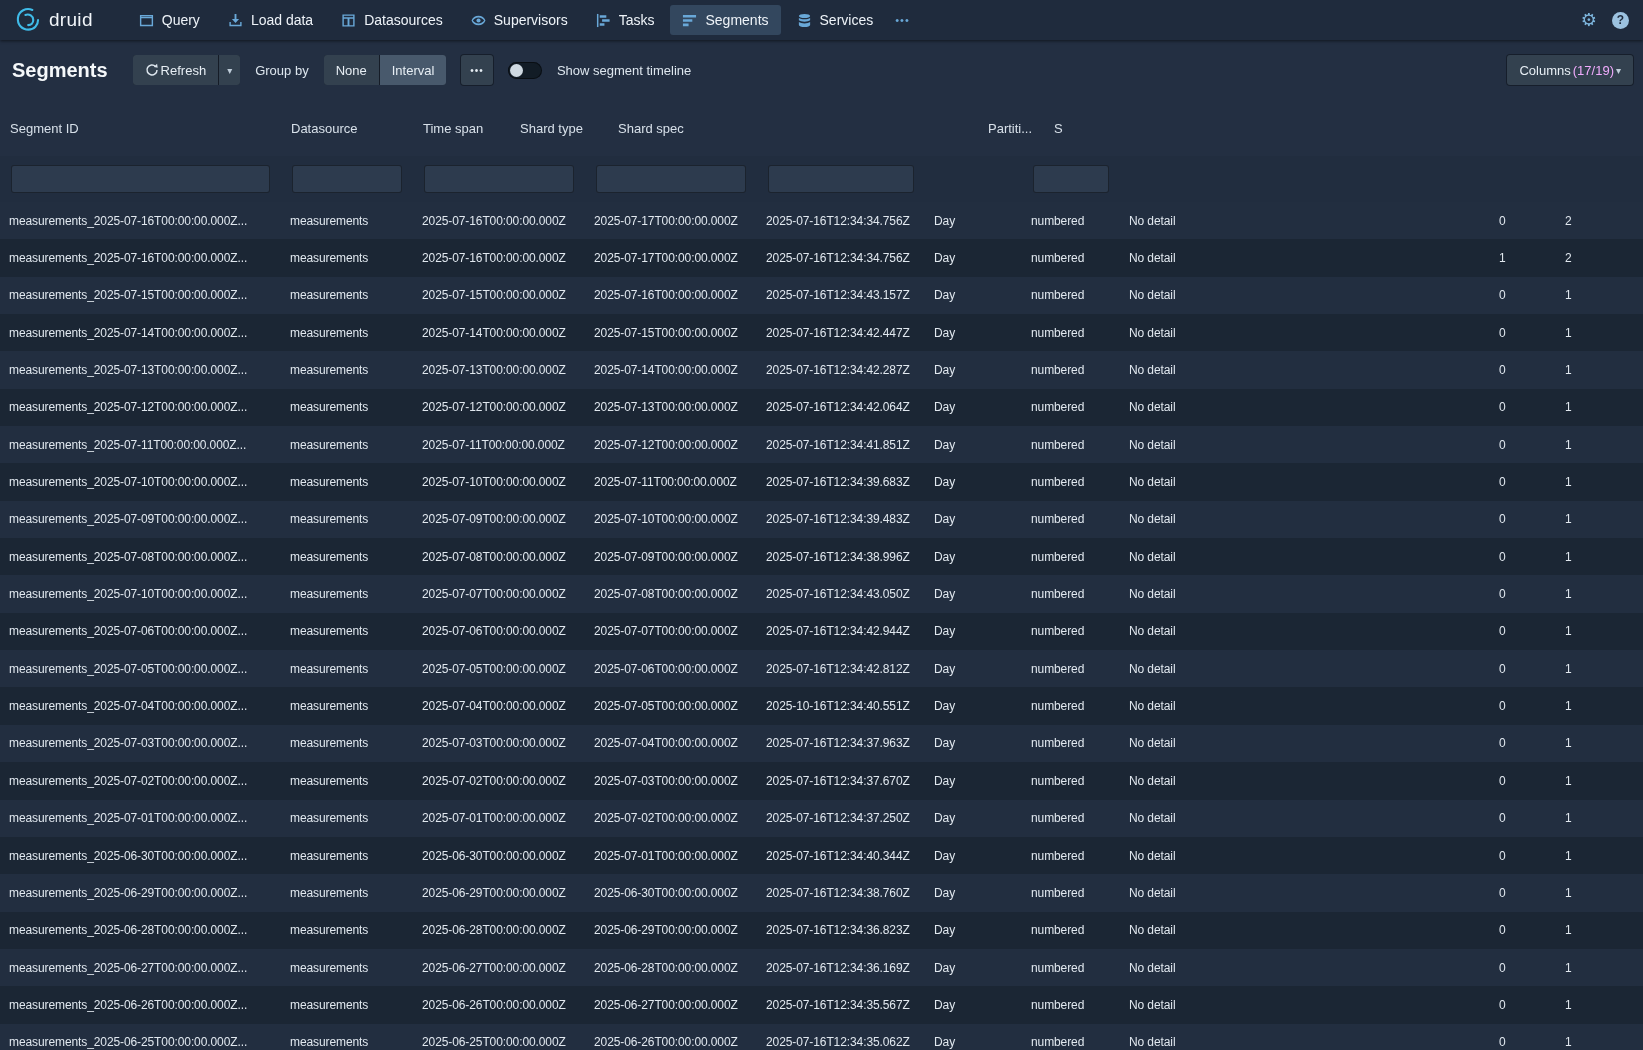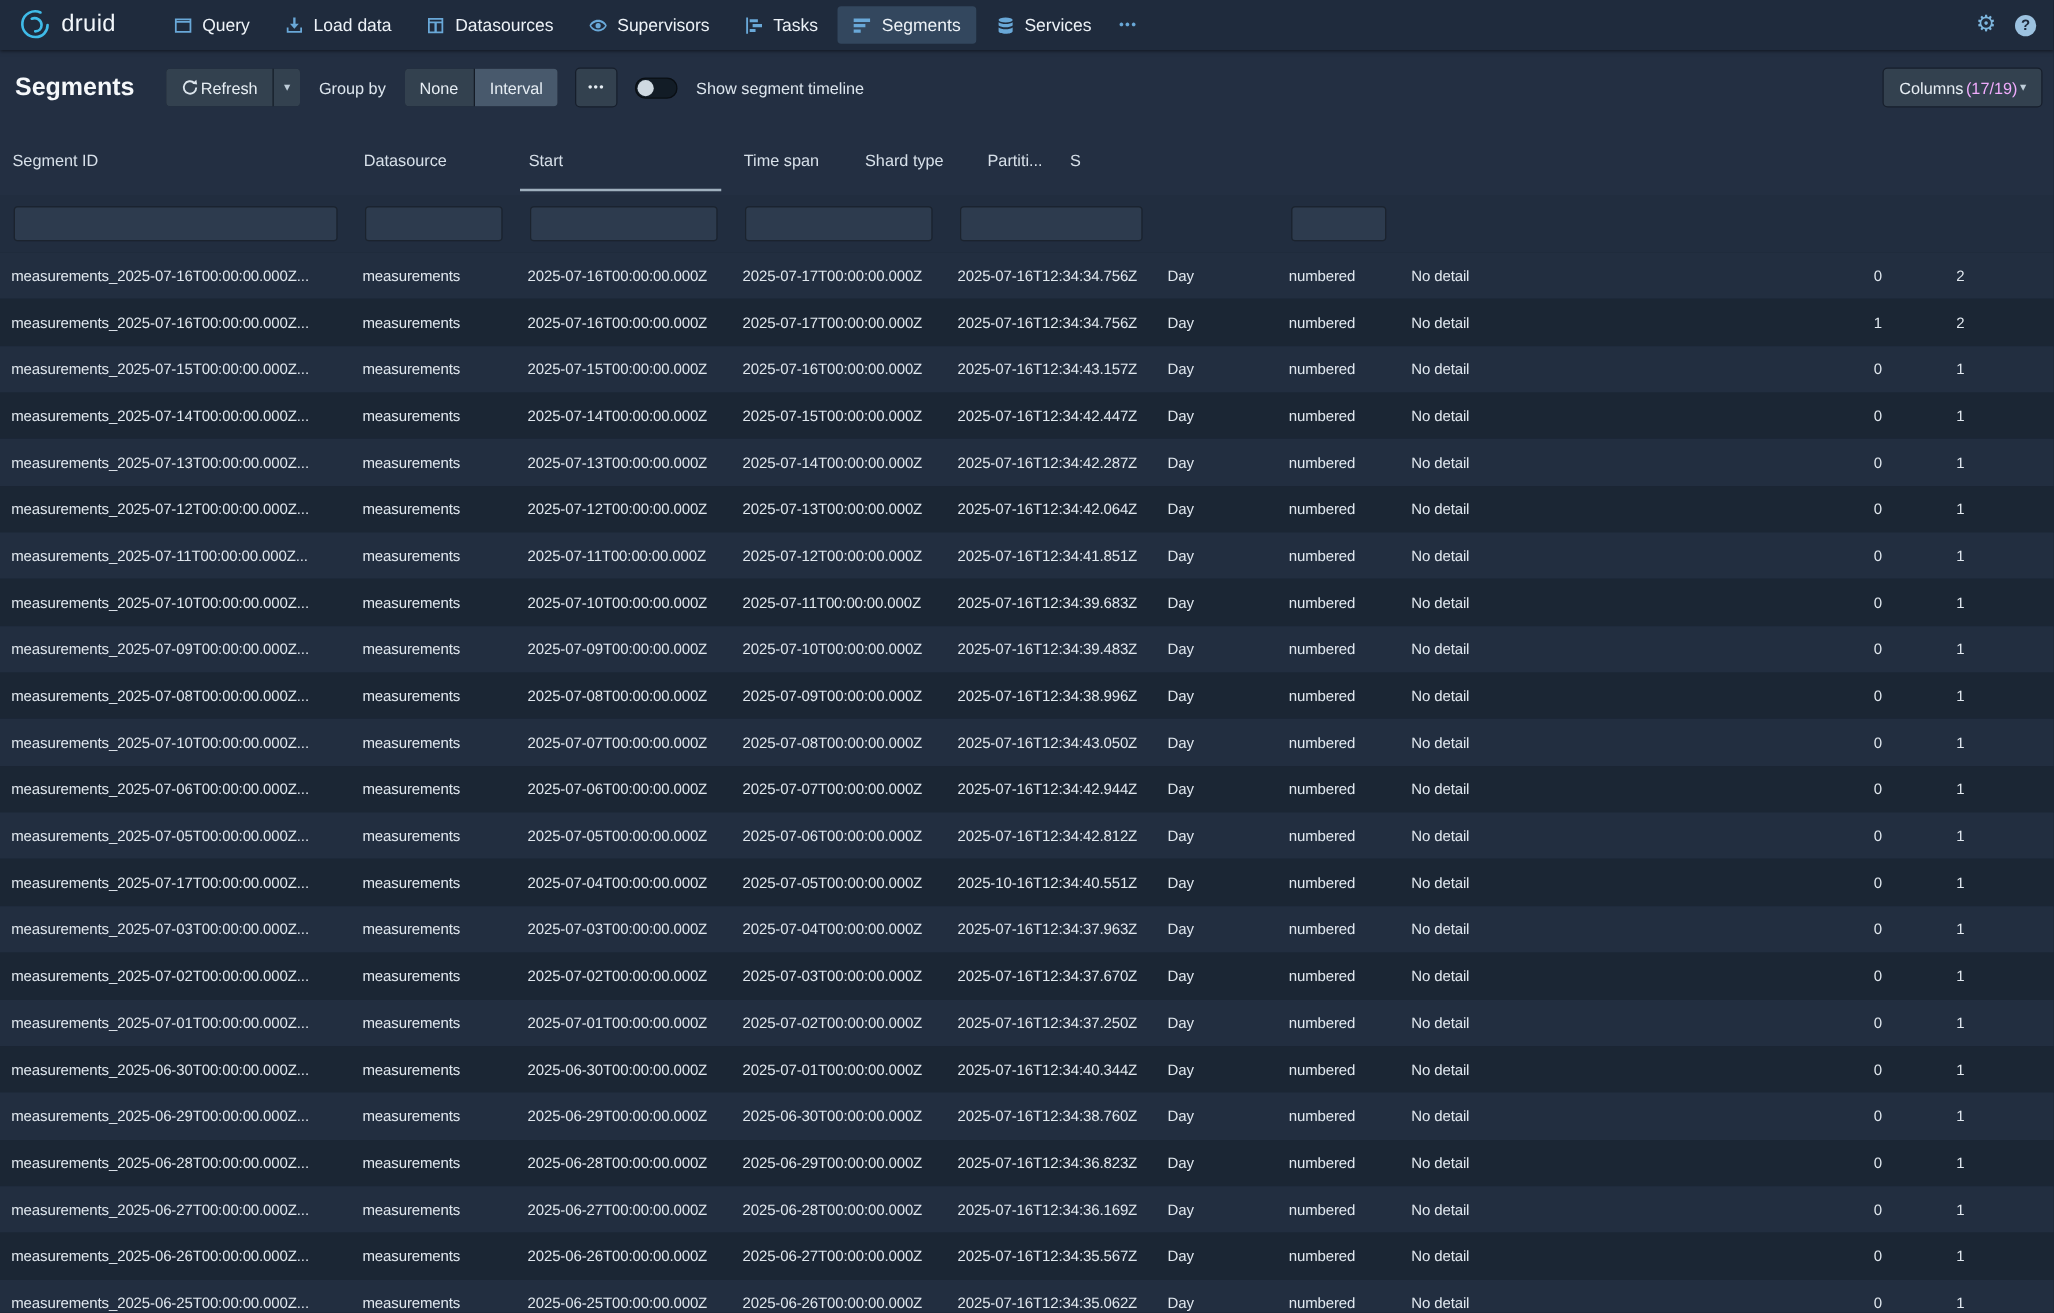--- a/index.html
+++ b/index.html
@@ -216,28 +216,28 @@
 </div>
 
 <div class="table">
   <div class="thead">
       <div class="th" style="width: 281px;">
         <span>Segment ID</span>
       </div>
       <div class="th" style="width: 132px;">
         <span>Datasource</span>
       </div>
-      <div class="th sorted" style="width: 172px;">
-        <span>Start</span>
-      </div>
       <div class="th" style="width: 97px;">
         <span>Time span</span>
       </div>
       <div class="th" style="width: 98px;">
         <span>Shard type</span>
+      </div>
+      <div class="th" style="width: 370px;">
+        <span>Shard spec</span>
       </div>
       <div class="th" style="width: 66px;">
         <span>Partiti...</span>
       </div>
       <div class="th" style="width: 87px;">
         <span>S</span>
       </div>
     </div>
   <div class="tfilter">
       <div class="fcell" style="width: 281px;">
@@ -414,21 +414,21 @@
         <div class="td" style="width: 172px;">2025-07-05T00:00:00.000Z</div>
         <div class="td" style="width: 172px;">2025-07-06T00:00:00.000Z</div>
         <div class="td" style="width: 168px;">2025-07-16T12:34:42.812Z</div>
         <div class="td" style="width: 97px;">Day</div>
         <div class="td" style="width: 98px;">numbered</div>
         <div class="td" style="width: 370px;">No detail</div>
         <div class="td" style="width: 66px;">0</div>
         <div class="td" style="width: 87px;">1</div>
       </div>
       <div class="tr even">
-        <div class="td" style="width: 281px;">measurements_2025-07-17T00:00:00.000Z...</div>
+        <div class="td" style="width: 281px;">measurements_2025-07-04T00:00:00.000Z...</div>
         <div class="td" style="width: 132px;">measurements</div>
         <div class="td" style="width: 172px;">2025-07-04T00:00:00.000Z</div>
         <div class="td" style="width: 172px;">2025-07-05T00:00:00.000Z</div>
         <div class="td" style="width: 168px;">2025-10-16T12:34:40.551Z</div>
         <div class="td" style="width: 97px;">Day</div>
         <div class="td" style="width: 98px;">numbered</div>
         <div class="td" style="width: 370px;">No detail</div>
         <div class="td" style="width: 66px;">0</div>
         <div class="td" style="width: 87px;">1</div>
       </div>

